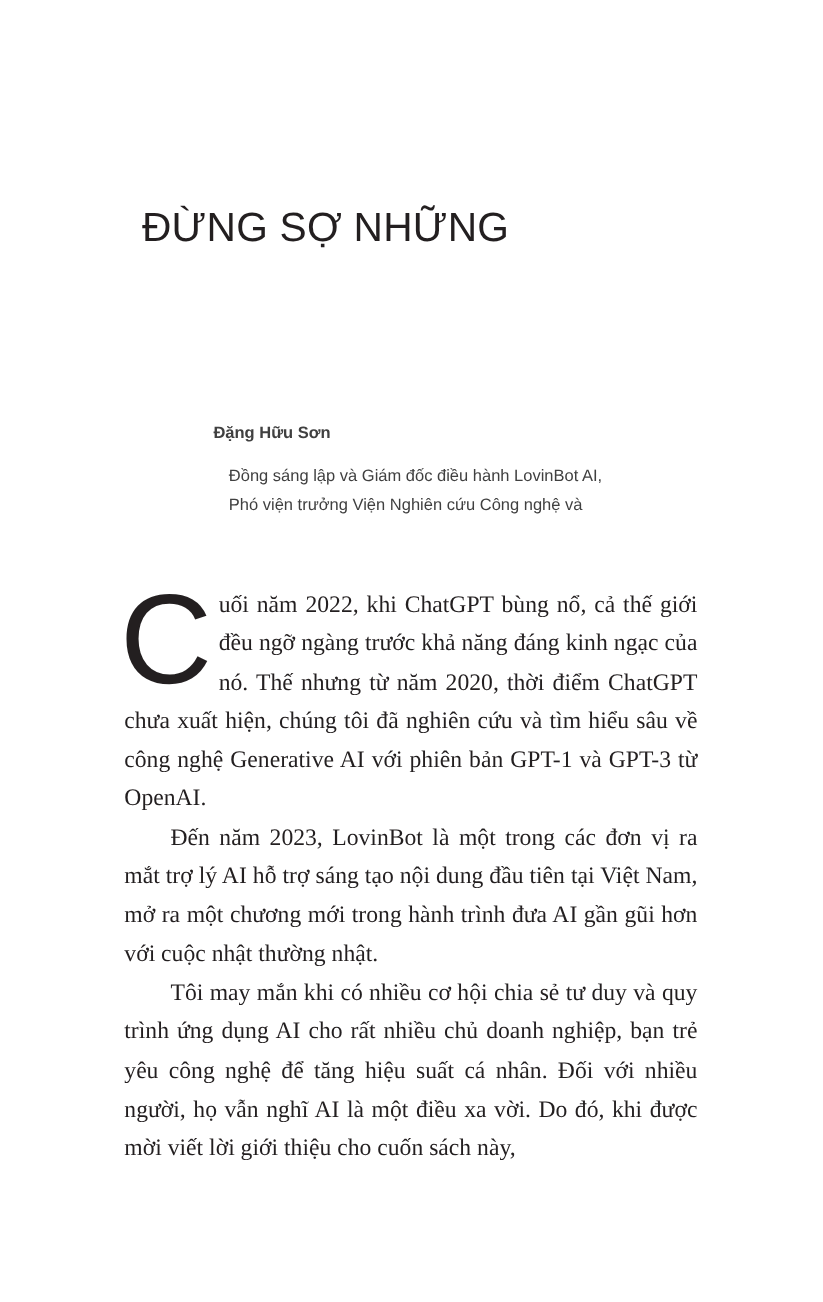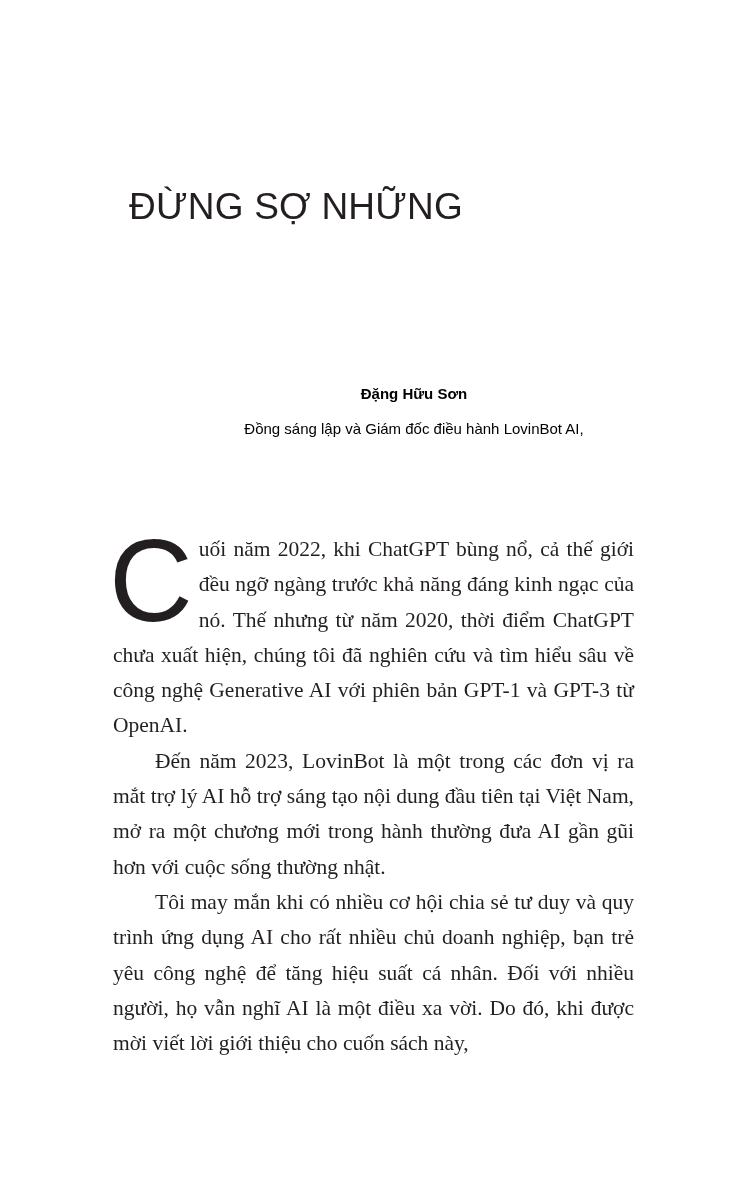--- a/index.html
+++ b/index.html
@@ -36,34 +36,34 @@
     margin: 0;
   }
   .chapter-title span {
     display: block;
   }
   .author-block {
     position: absolute;
     right: 114px;
     top: 382px;
     width: 440px;
-    text-align: center;
+    text-align: left;
     font-family: "Liberation Sans", "DejaVu Sans", sans-serif;
-    color: #000000;
+    color: #404040;
   }
   .author-name {
     font-weight: bold;
     font-size: 15px;
     line-height: 24px;
     margin: 0 0 10px 0;
   }
   .author-role {
     font-size: 15px;
     line-height: 26.5px;
-    margin: 0;
+    margin: 14px;
   }
   .author-role span {
     display: block;
   }
   .body-text {
     position: absolute;
     left: 113px;
     top: 532px;
     width: 521px;
     font-family: "Liberation Serif", "DejaVu Serif", serif;
@@ -96,22 +96,23 @@
 <div class="page">
 
   <h1 class="chapter-title">
     <span>ĐỪNG SỢ NHỮNG</span>
   </h1>
 
   <div class="author-block">
     <p class="author-name">Đặng Hữu Sơn</p>
     <p class="author-role">
       <span>Đồng sáng lập và Giám đốc điều hành LovinBot AI,</span>
+      <span>Phó viện trưởng Viện Nghiên cứu Công nghệ và</span>
     </p>
   </div>
 
   <div class="body-text">
     <p class="first"><span class="dropcap">C</span><span>uối năm 2022, khi ChatGPT bùng nổ, cả thế giới đều ngỡ ngàng trước khả năng đáng kinh ngạc của nó. Thế nhưng từ năm 2020, thời điểm ChatGPT chưa xuất hiện, chúng tôi đã nghiên cứu và tìm hiểu sâu về công nghệ Generative AI với phiên bản GPT-1 và GPT-3 từ OpenAI.</span></p>
-    <p>Đến năm 2023, LovinBot là một trong các đơn vị ra mắt trợ lý AI hỗ trợ sáng tạo nội dung đầu tiên tại Việt Nam, mở ra một chương mới trong hành thường đưa AI gần gũi hơn với cuộc sống thường nhật.</p>
+    <p>Đến năm 2023, LovinBot là một trong các đơn vị ra mắt trợ lý AI hỗ trợ sáng tạo nội dung đầu tiên tại Việt Nam, mở ra một chương mới trong hành trình đưa AI gần gũi hơn với cuộc nhật thường nhật.</p>
     <p>Tôi may mắn khi có nhiều cơ hội chia sẻ tư duy và quy trình ứng dụng AI cho rất nhiều chủ doanh nghiệp, bạn trẻ yêu công nghệ để tăng hiệu suất cá nhân. Đối với nhiều người, họ vẫn nghĩ AI là một điều xa vời. Do đó, khi được mời viết lời giới thiệu cho cuốn sách này,</p>
   </div>
 
 </div>
 
 </body></html>

